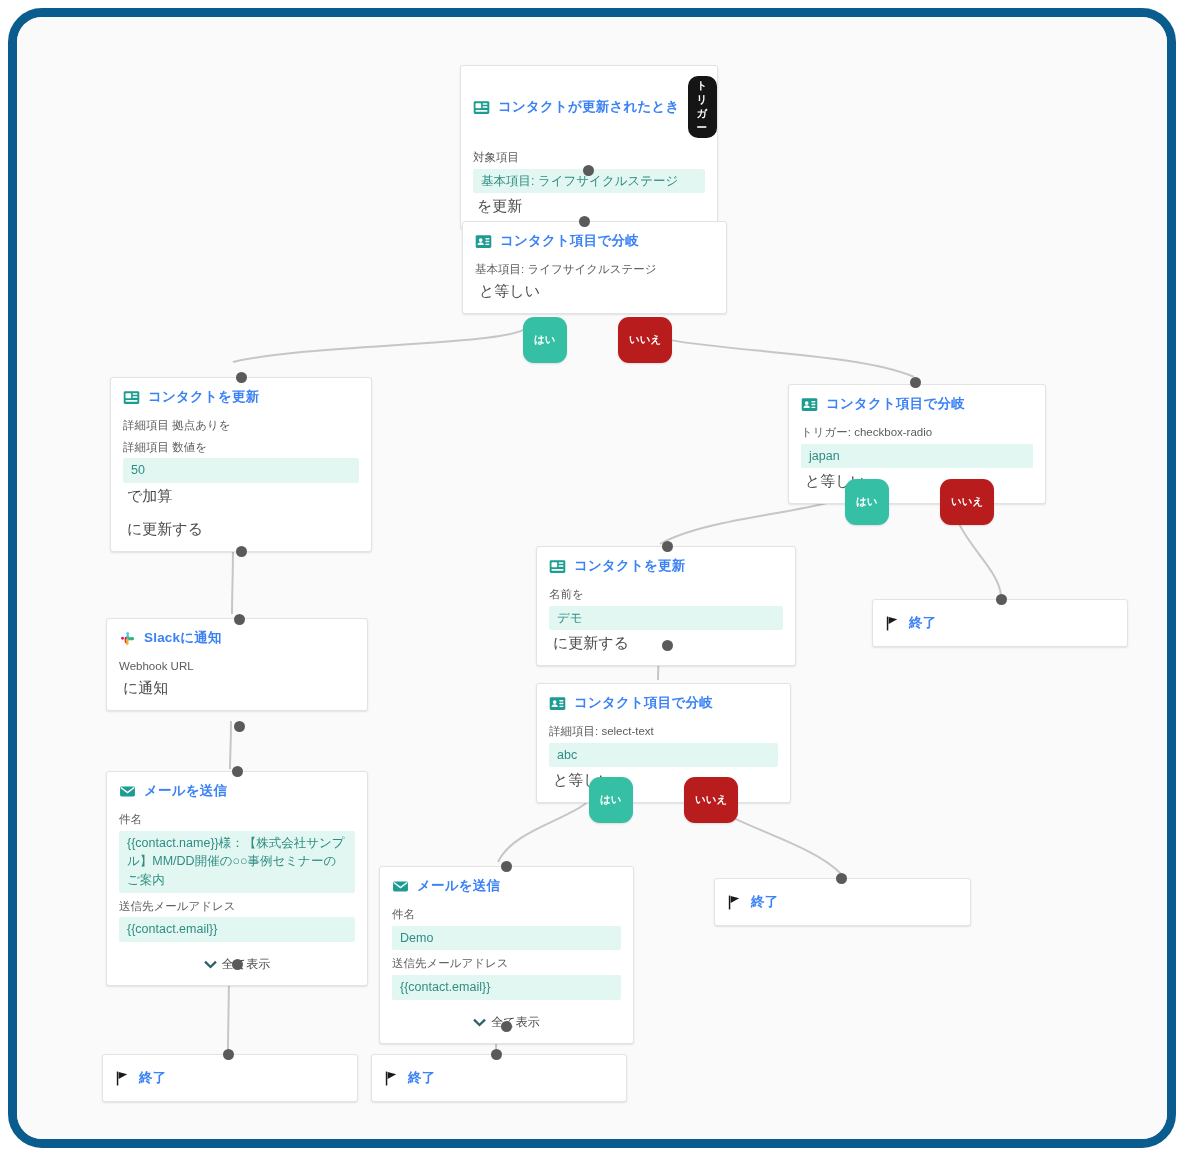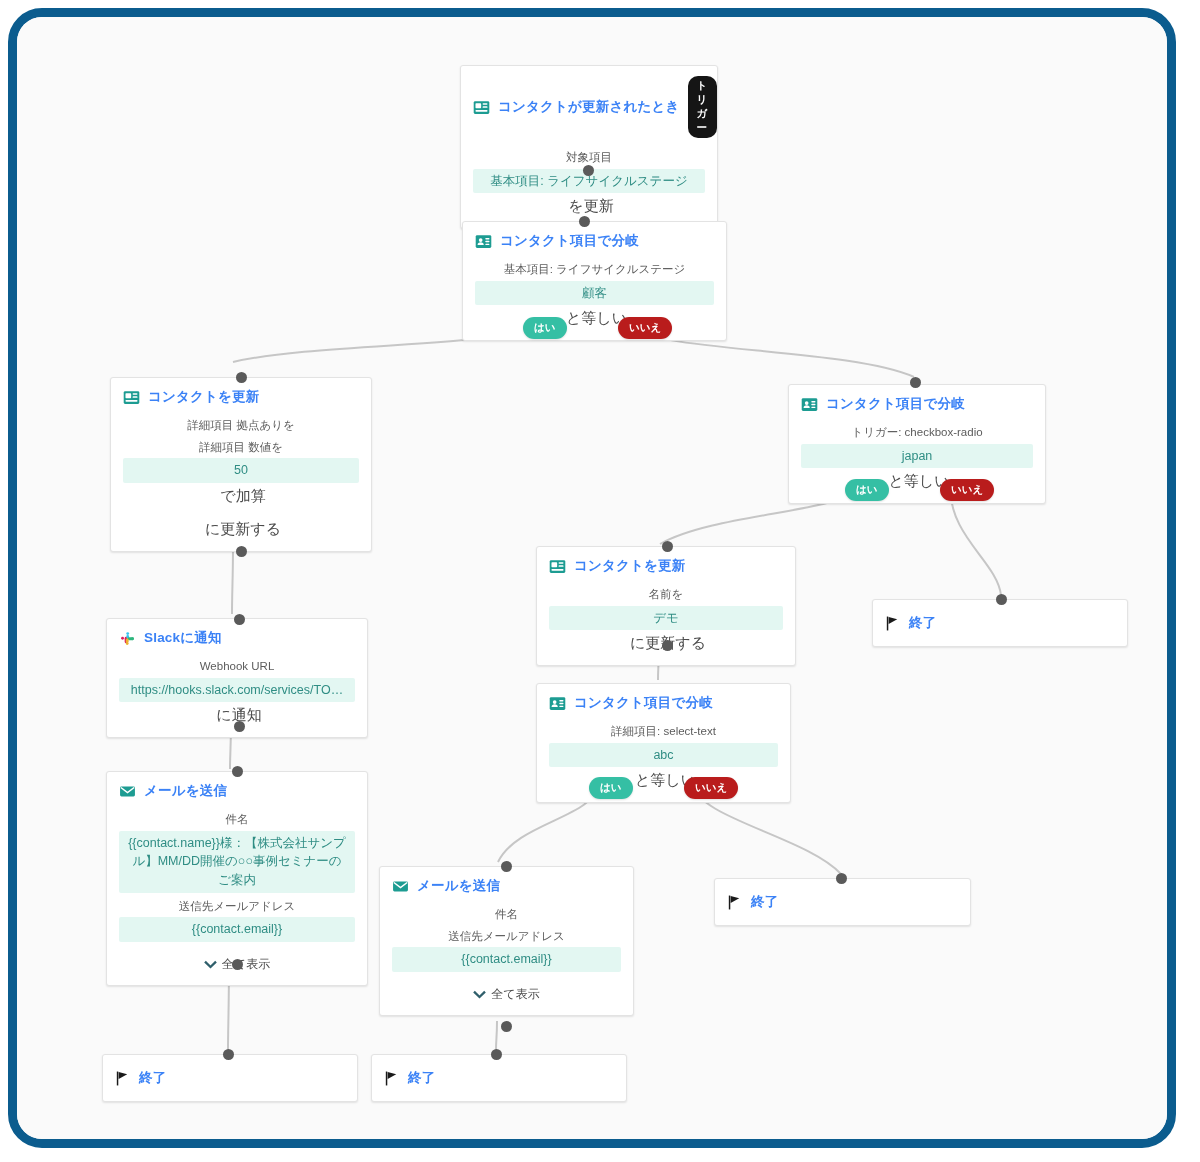--- a/index.html
+++ b/index.html
@@ -41,21 +41,21 @@
     font-size:13.5px;font-weight:bold;color:#3b82f6;letter-spacing:0.2px;
     white-space:nowrap;
   }
   .badge{
     margin-left:auto;
     background:#151515;color:#ffffff;
     font-size:10.5px;font-weight:bold;
     border-radius:10px;padding:3px 9px 3px 9px;
     letter-spacing:.5px;
   }
-  .node-body{padding:2px 12px 12px 12px;text-align:center;}
+  .node-body{padding:2px 12px 12px 12px;}
   .flabel{font-size:11.5px;color:#5c5c5c;margin:6px 0 3px 0;line-height:1.35;}
   .fval{
     background:#e3f7f2;color:#2f8d84;
     font-size:12.5px;line-height:1.5;
     padding:3px 8px;border-radius:2px;
     word-break:break-all;
   }
   .fval.clip{white-space:nowrap;overflow:hidden;text-overflow:ellipsis;}
   .ftail{font-size:15px;color:#4b4b4b;margin:4px 0 0 4px;}
   .ftail.gap{margin-top:14px;}
@@ -66,21 +66,21 @@
   .chev{display:inline-block;}
 
   
   .ic{width:17px;height:17px;flex:0 0 17px;display:block;}
   .flagbox{width:16px;height:17px;flex:0 0 16px;}
 
   
   .pill{
     position:absolute;
     font-size:10.5px;color:#ffffff;font-weight:bold;
-    border-radius:11px;padding:4px 11px;
+    border-radius:11px;padding:16px 11px;
     white-space:nowrap;
     box-shadow:0 1px 2px rgba(0,0,0,.12);
     z-index:5;
   }
   .pill.yes{background:#35bfa4;}
   .pill.no{background:#b91c1c;}
 
   .dot{
     position:absolute;width:11px;height:11px;border-radius:50%;
     background:#5a5a5a;z-index:4;
@@ -149,21 +149,20 @@
           <circle cx="8" cy="10" r="2.6" fill="#ffffff"></circle>
           <path d="M3.6 17c0-2.6 2-4 4.4-4s4.4 1.4 4.4 4z" fill="#ffffff"></path>
           <rect x="14.5" y="7" width="6" height="2" rx="1" fill="#ffffff"></rect>
           <rect x="14.5" y="11" width="6" height="2" rx="1" fill="#ffffff"></rect>
           <rect x="14.5" y="15" width="6" height="2" rx="1" fill="#ffffff"></rect>
         </svg>
         <span class="node-title">コンタクト項目で分岐</span>
       </div>
       <div class="node-body">
         <div class="flabel">基本項目: ライフサイクルステージ</div>
-        <div class="fval">顧客</div>
         <div class="ftail">と等しい</div>
       </div>
     </div>
     <div class="dot" style="left:562px;top:199px;"></div>
     <div class="pill yes" style="left:506px;top:300px;">はい</div>
     <div class="pill no" style="left:601px;top:300px;">いいえ</div>
 
     <div class="node" style="left:93px;top:360px;width:262px;">
       <div class="node-head">
         <svg class="ic" viewBox="0 0 24 24">
@@ -217,21 +216,20 @@
           <rect x="10.3" y="7" width="4" height="5" rx="2" fill="#36c5f0"></rect>
           <rect x="17" y="10.4" width="4" height="4" rx="2" fill="#2eb67d"></rect>
           <rect x="12" y="10.4" width="9" height="4" rx="2" fill="#2eb67d"></rect>
           <rect x="9.6" y="17" width="4" height="4" rx="2" fill="#ecb22e"></rect>
           <rect x="9.6" y="12" width="4" height="6" rx="2" fill="#ecb22e"></rect>
         </svg>
         <span class="node-title">Slackに通知</span>
       </div>
       <div class="node-body">
         <div class="flabel">Webhook URL</div>
-        <div class="fval clip">https://hooks.slack.com/services/TO…</div>
         <div class="ftail">に通知</div>
       </div>
     </div>
     <div class="dot" style="left:217px;top:597px;"></div>
     <div class="dot" style="left:217px;top:704px;"></div>
 
     <div class="node" style="left:89px;top:754px;width:262px;">
       <div class="node-head">
         <svg class="ic" viewBox="0 0 24 24">
           <rect x="1.5" y="5" width="21" height="14" rx="2" fill="#1d9c92"></rect>
@@ -299,20 +297,21 @@
     <div class="node" style="left:362px;top:849px;width:255px;">
       <div class="node-head">
         <svg class="ic" viewBox="0 0 24 24">
           <rect x="1.5" y="5" width="21" height="14" rx="2" fill="#1d9c92"></rect>
           <path d="M2.6 6.4 L12 13.6 L21.4 6.4" fill="none" stroke="#ffffff" stroke-width="2.1"></path>
         </svg>
         <span class="node-title">メールを送信</span>
       </div>
       <div class="node-body">
         <div class="flabel">件名</div>
+        <div class="fval">Demo</div>
         <div class="flabel">送信先メールアドレス</div>
         <div class="fval">{{contact.email}}</div>
         <div class="showall">
           <svg class="chev" width="13" height="9" viewBox="0 0 13 9">
             <path d="M1 1.6 L6.5 7 L12 1.6" fill="none" stroke="#2f5f6b" stroke-width="2.3"></path>
           </svg>
           <span>全て表示</span>
         </div>
       </div>
     </div>

